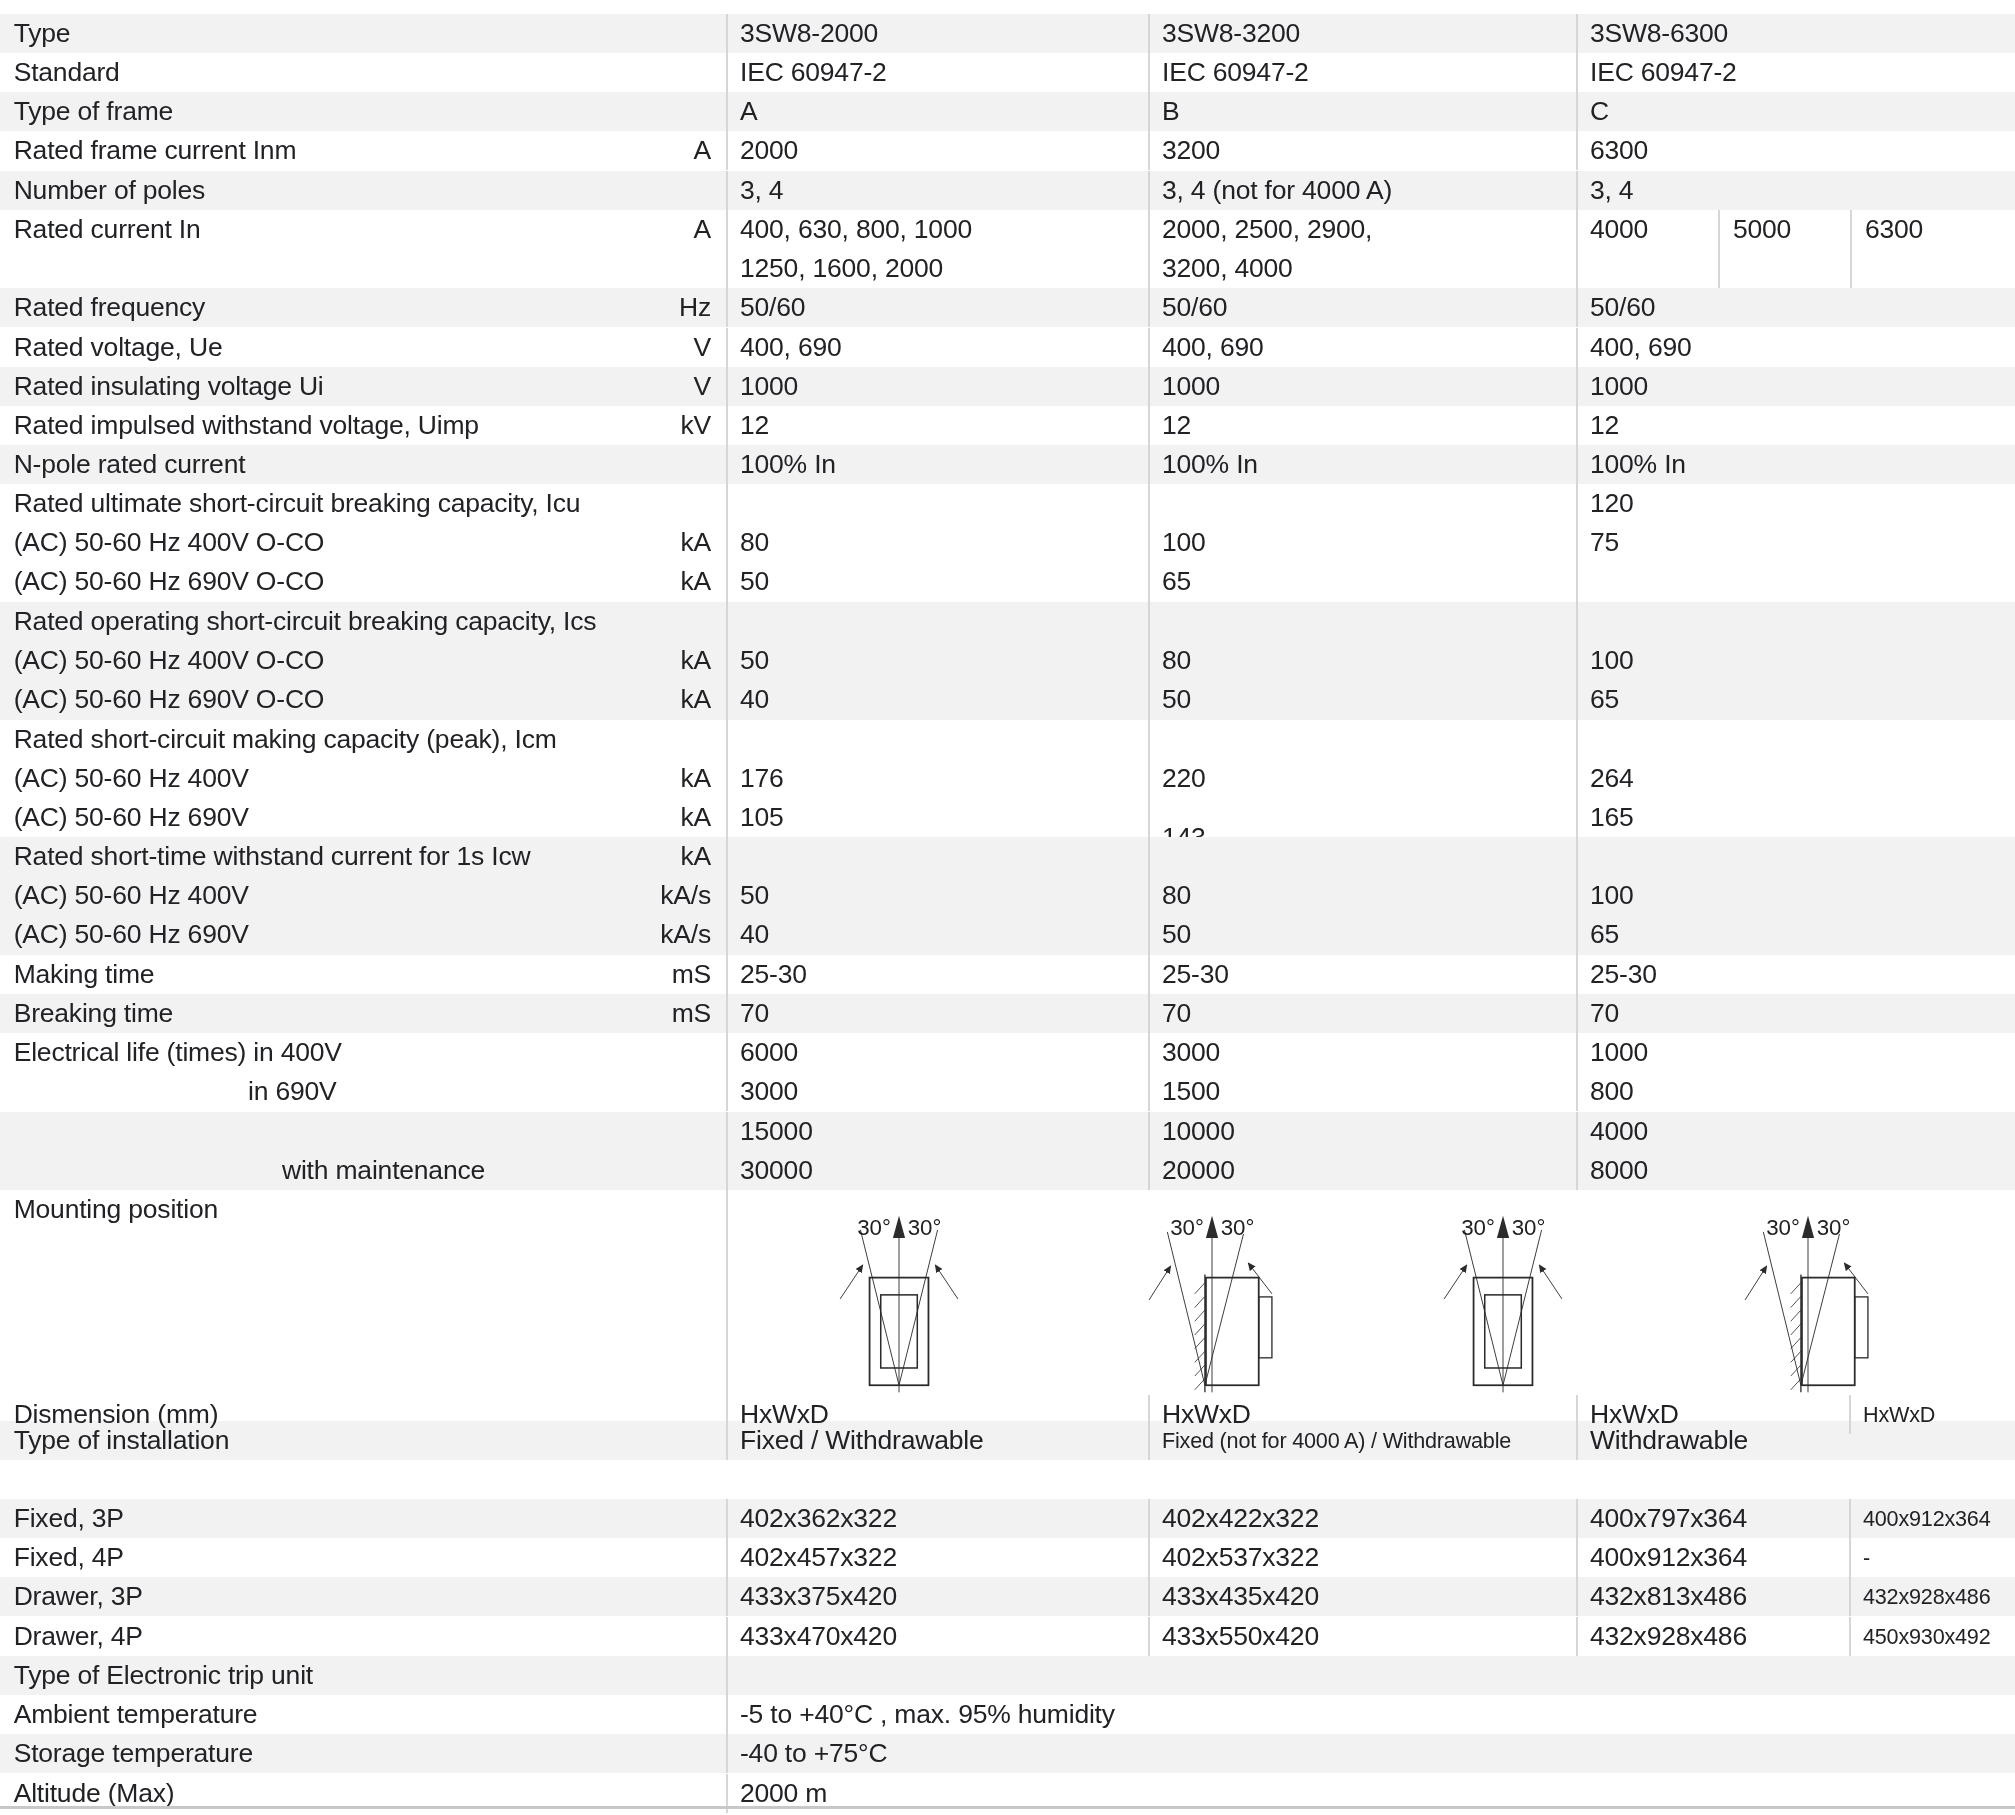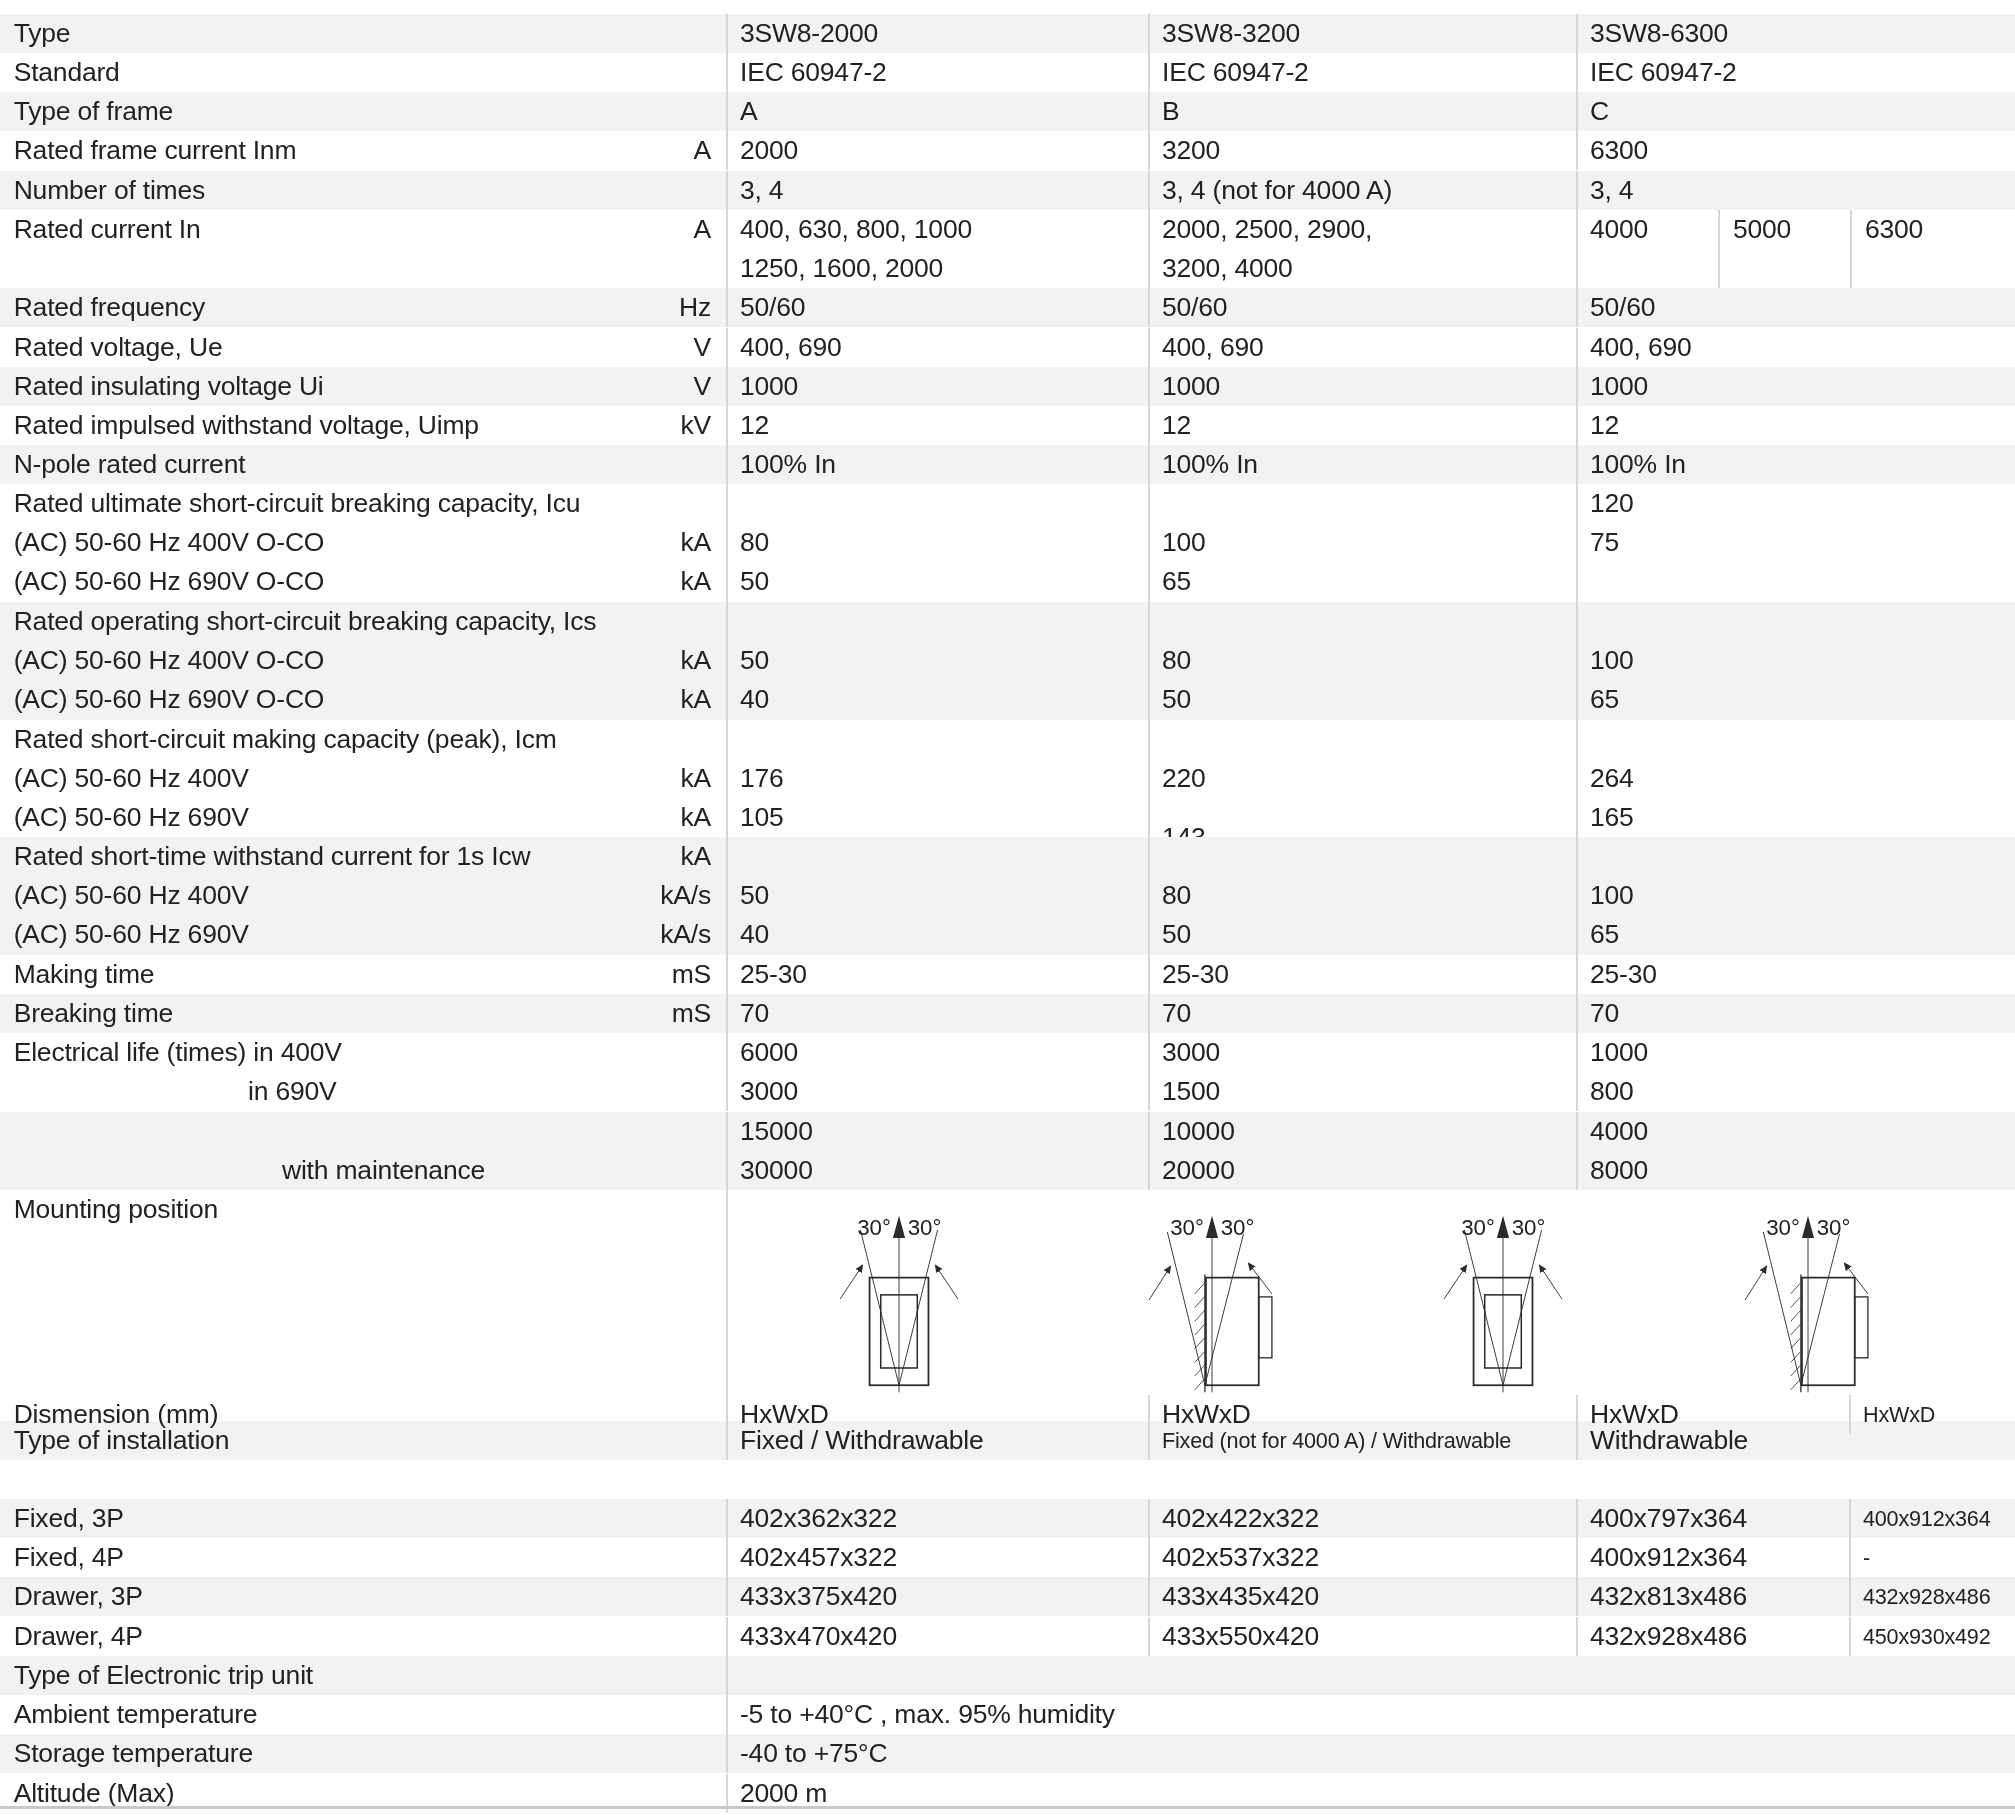--- a/index.html
+++ b/index.html
@@ -53,21 +53,21 @@
       <span class="cell" style="left: 13.7px; top: 0px;">Rated frame current Inm</span>
       <span class="cell unit" style="left: 490px; top: 0px; width: 221px;">A</span>
       <span class="cell" style="left: 740px; top: 0px;">2000</span>
       <span class="cell" style="left: 1162px; top: 0px;">3200</span>
       <span class="cell" style="left: 1590px; top: 0px;">6300</span>
       <div class="vdiv" style="left: 726px;"></div>
       <div class="vdiv" style="left: 1148px;"></div>
       <div class="vdiv" style="left: 1576px;"></div>
     </div>
     <div class="row gray" style="top: 164px; height: 39px;">
-      <span class="cell" style="left: 13.7px; top: 0px;">Number of times</span>
+      <span class="cell" style="left: 13.7px; top: 0px;">Number of poles</span>
       <span class="cell" style="left: 740px; top: 0px;">3, 4</span>
       <span class="cell" style="left: 1162px; top: 0px;">3, 4 (not for 4000 A)</span>
       <span class="cell" style="left: 1590px; top: 0px;">3, 4</span>
       <div class="vdiv" style="left: 726px;"></div>
       <div class="vdiv" style="left: 1148px;"></div>
       <div class="vdiv" style="left: 1576px;"></div>
     </div>
     <div class="row " style="top: 203px; height: 78px;">
       <span class="cell" style="left: 13.7px; top: 0px;">Rated current In</span>
       <span class="cell unit" style="left: 490px; top: 0px; width: 221px;">A</span>

